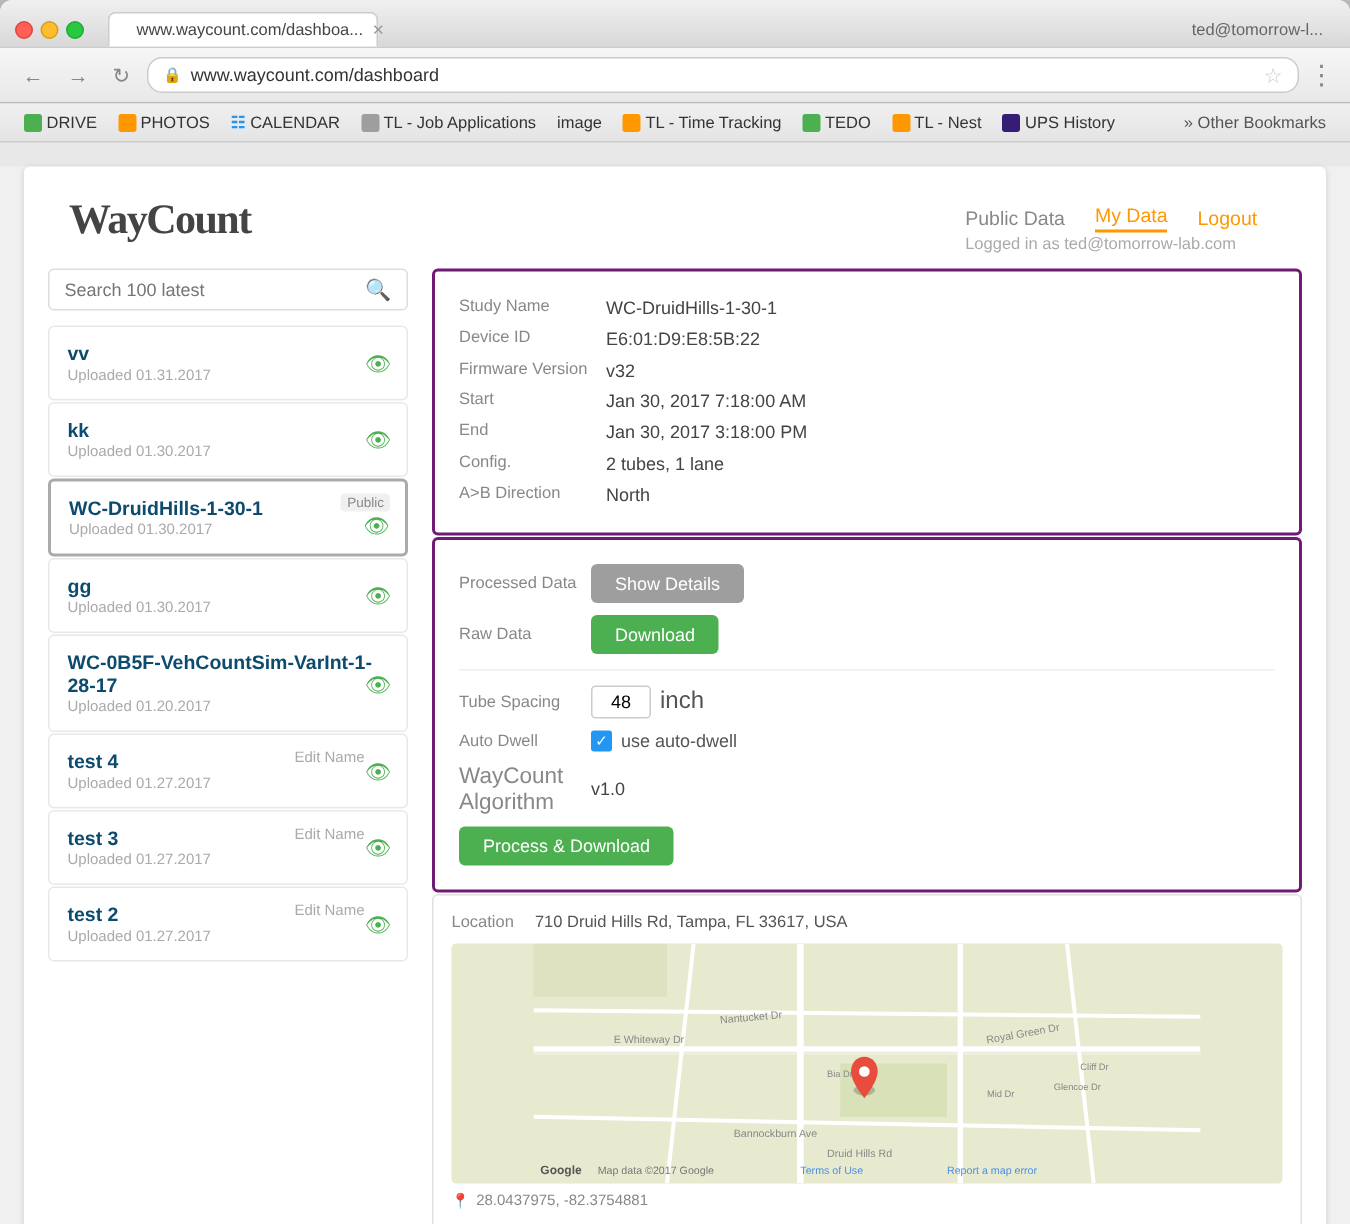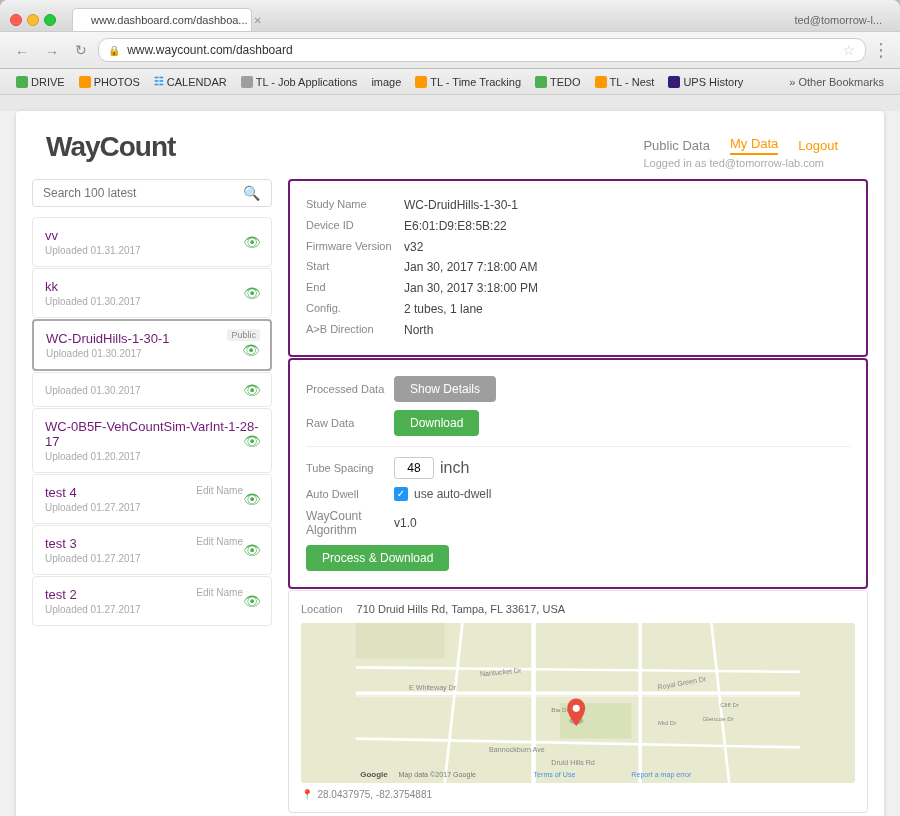--- a/index.html
+++ b/index.html
@@ -30,39 +30,39 @@
     .bm-orange { background: #ff9800; }
     .bm-gray { background: #9e9e9e; }
     .bm-more { margin-left: auto; font-size: 11px; color: #555; }
 
     
     .page-content { background: #f0f0f0; min-height: 680px; }
     .page-inner { background: white; margin: 16px; border-radius: 4px; min-height: 650px; box-shadow: 0 1px 4px rgba(0,0,0,0.15); overflow: hidden; }
 
     
     .site-header { padding: 20px 30px 10px; display: flex; align-items: flex-start; justify-content: space-between; }
-    .site-logo { font-size: 28px; font-weight: 700; color: #444; letter-spacing: -1px; }
+    .site-logo { font-size: 28px; font-weight: 700; color: #444; letter-spacing: -1px; font-family: Liberation Serif, serif; }
     .header-nav { display: flex; gap: 20px; align-items: center; padding-top: 5px; }
     .nav-link { font-size: 13px; color: #888; cursor: pointer; text-decoration: none; }
     .nav-link.active { color: #ff9800; border-bottom: 2px solid #ff9800; padding-bottom: 2px; }
     .logged-in-text { font-size: 11px; color: #aaa; text-align: right; margin-right: 30px; margin-top: 2px; }
 
     
     .main-layout { display: flex; padding: 0 16px 16px; gap: 16px; }
 
     
     .sidebar { width: 240px; flex-shrink: 0; }
     .search-bar { display: flex; align-items: center; border: 1px solid #ddd; border-radius: 4px; padding: 5px 10px; margin-bottom: 10px; background: white; }
     .search-input { flex: 1; border: none; outline: none; font-size: 12px; color: #666; background: transparent; }
     .search-icon { color: #aaa; font-size: 14px; }
 
     .study-list { display: flex; flex-direction: column; gap: 1px; }
     .study-item { background: white; border: 1px solid #e8e8e8; border-radius: 4px; padding: 10px 12px; cursor: pointer; position: relative; }
     .study-item.selected { border: 2px solid #aaa; background: white; }
-    .study-name { font-size: 13px; color: #701a75; font-weight: 400; }
+    .study-name { font-size: 13px; color: #0c4a6e; font-weight: 700; }
     .study-date { font-size: 10px; color: #aaa; margin-top: 2px; }
     .study-eye { position: absolute; right: 10px; top: 50%; transform: translateY(-50%); color: #4caf50; font-size: 14px; }
     .study-public { position: absolute; right: 10px; top: 8px; font-size: 9px; color: #888; background: #f0f0f0; border-radius: 3px; padding: 1px 4px; }
     .study-edit { font-size: 10px; color: #aaa; position: absolute; right: 28px; top: 10px; }
 
     
     .detail-panel { flex: 1; }
     .detail-card { background: white; border: 2px solid #701a75; border-radius: 4px; padding: 16px; margin-bottom: 1px; }
 
     .detail-grid { display: grid; grid-template-columns: 90px 1fr; gap: 4px 8px; }
@@ -80,21 +80,21 @@
     .tube-spacing-row { display: flex; align-items: center; gap: 6px; }
     .tube-input { width: 40px; border: 1px solid #ccc; border-radius: 3px; padding: 3px 5px; font-size: 12px; text-align: center; }
     .tube-unit { font-size: 16px; color: #555; }
 
     .auto-dwell-row { display: flex; align-items: center; gap: 6px; }
     .checkbox-blue { width: 14px; height: 14px; background: #2196f3; border-radius: 2px; display: flex; align-items: center; justify-content: center; }
     .checkbox-blue::after { content: '✓'; color: white; font-size: 10px; }
     .auto-dwell-label { font-size: 12px; color: #555; }
 
     .algo-row { display: flex; align-items: center; gap: 8px; margin-bottom: 8px; }
-    .algo-label { font-size: 12px; color: #888; width: 80px; }
+    .algo-label { font-size: 15px; color: #888; width: 80px; }
     .algo-value { font-size: 12px; color: #444; }
 
     
     .map-card { background: white; border: 1px solid #e0e0e0; border-radius: 4px; padding: 12px; }
     .map-location-row { display: flex; align-items: flex-end; gap: 6px; margin-bottom: 8px; }
     .map-container { width: 100%; height: 160px; background: #e8ead0; border-radius: 3px; overflow: hidden; position: relative; }
     .map-coords { font-size: 10px; color: #888; margin-top: 6px; display: flex; align-items: center; gap: 4px; }
     .coords-pin { color: #e74c3c; }
 
     
@@ -107,21 +107,21 @@
 
   <div class="title-bar">
     <div class="traffic-lights">
       <div class="tl tl-red"></div>
       <div class="tl tl-yellow"></div>
       <div class="tl tl-green"></div>
     </div>
     <div class="tab-bar">
       <div class="browser-tab">
         <div class="tab-favicon"></div>
-        <span>www.dashboard.com/dashboa...</span>
+        <span>www.waycount.com/dashboa...</span>
         <span class="tab-close">✕</span>
       </div>
     </div>
     <span style="font-size:11px; color:#666; margin-right:8px;">ted@tomorrow-l...</span>
   </div>
 
   <div class="nav-bar">
     <button class="nav-btn">←</button>
     <button class="nav-btn">→</button>
     <button class="nav-btn">↻</button>
@@ -212,20 +212,21 @@
             </div>
 
             <div class="study-item selected" style="border:2px solid #aaa;">
               <div class="study-name">WC-DruidHills-1-30-1</div>
               <div class="study-date">Uploaded 01.30.2017</div>
               <span class="study-public">Public</span>
               <span class="study-eye" style="top:60%;">👁</span>
             </div>
 
             <div class="study-item">
+              <div class="study-name">gg</div>
               <div class="study-date">Uploaded 01.30.2017</div>
               <span class="study-eye">👁</span>
             </div>
 
             <div class="study-item">
               <div class="study-name">WC-0B5F-VehCountSim-VarInt-1-28-17</div>
               <div class="study-date">Uploaded 01.20.2017</div>
               <span class="study-eye">👁</span>
             </div>
 

